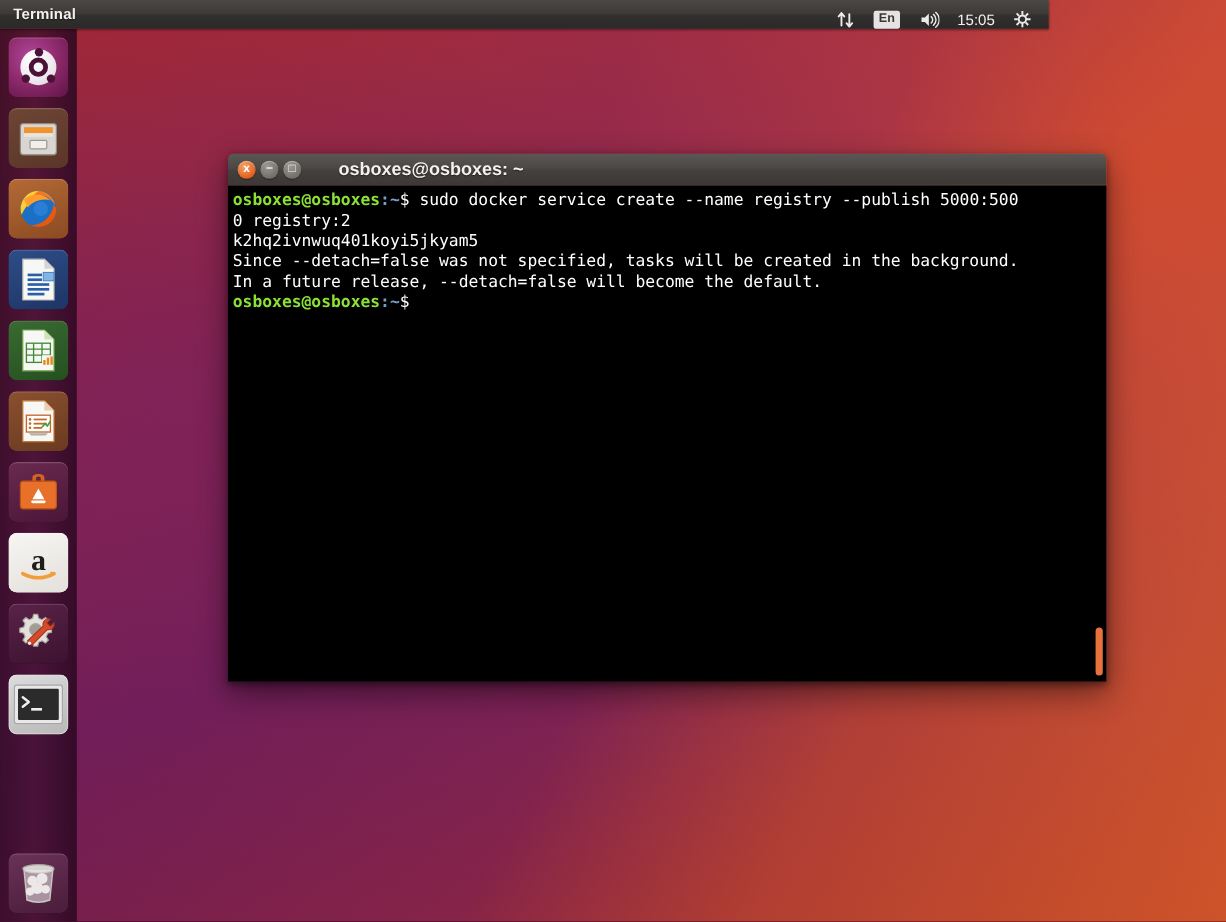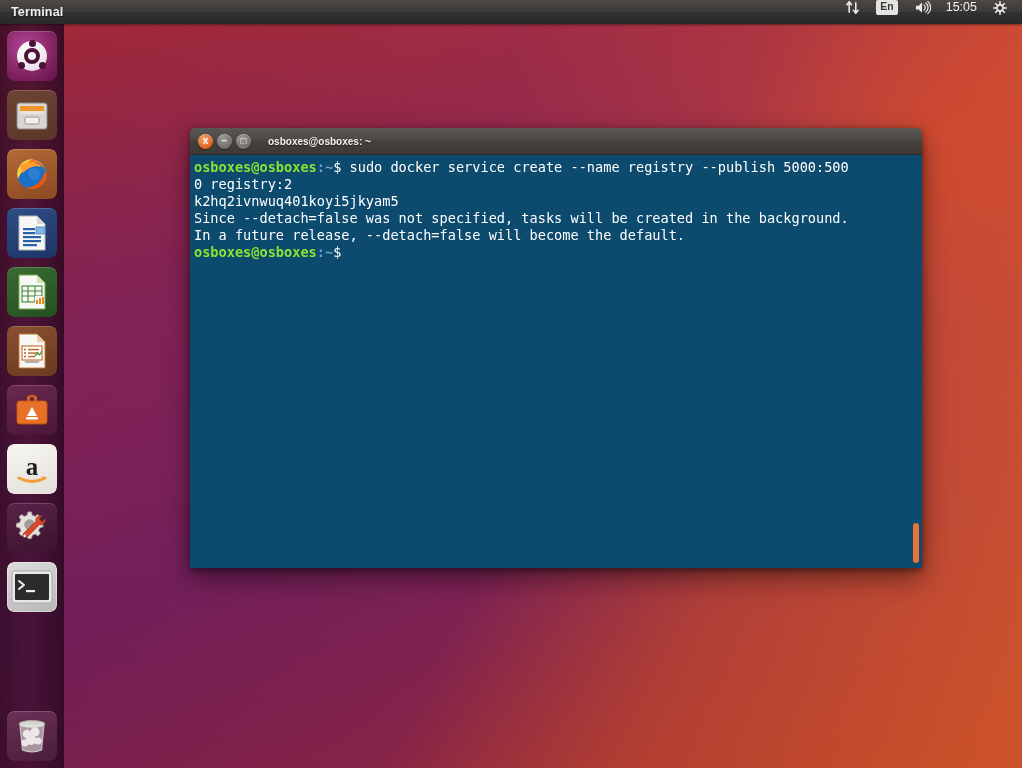--- a/index.html
+++ b/index.html
@@ -32,33 +32,33 @@
   #wallpaper:after{
     content:""; position:absolute; inset:0;
     background:
       radial-gradient(ellipse 70% 60% at 12% 42%, rgba(120,32,94,0.55), rgba(0,0,0,0) 70%),
       radial-gradient(ellipse 60% 70% at 92% 18%, rgba(226,80,32,0.55), rgba(0,0,0,0) 72%),
       linear-gradient(200deg, rgba(255,255,255,0.035) 0%, rgba(0,0,0,0.12) 100%);
   }
 
   
   #panel {
-    position:absolute; top:0; left:0; width:1022px; height:24px;
+    position:absolute; top:0; left:0; width:874px; height:24px;
     background:linear-gradient(180deg,#4b4845 0%,#3c3a38 48%,#333130 52%,#2b2927 100%);
     display:flex; align-items:center; z-index:40;
     box-shadow:0 1px 2px rgba(0,0,0,0.45);
   }
   #panel .app-title{
     color:#f2f1f0; font-size:12.5px; font-weight:bold;
     margin-left:11px; letter-spacing:.15px;
     text-shadow:0 1px 1px rgba(0,0,0,.55);
   }
   #panel .spacer{ flex:1; }
   .indicators{ display:flex; align-items:center; gap:0px; margin-right:6px; height:24px; }
-  .ind{ display:flex; align-items:flex-start; justify-content:center; height:24px;
+  .ind{ display:flex; align-items:flex-end; justify-content:center; height:24px;
         padding:0 8px; color:#e8e6e4; font-size:12.5px; }
   .ind svg{ display:block; }
   .kbd-badge{
     background:#e6e4e2; color:#3b3836; font-size:10.5px; font-weight:bold;
     border-radius:2px; padding:1px 4px 2px; line-height:1.1;
   }
   .clock{ font-size:12.5px; color:#f2f1f0; padding:0 7px; }
 
   
   #launcher{
@@ -115,25 +115,25 @@
   }
   .wbtns{ display:flex; gap:4px; margin-left:8px; }
   .wbtn{ width:15px; height:15px; border-radius:50%; display:flex; align-items:center;
          justify-content:center; font-size:9px; color:#f5f0ea; line-height:1;
          box-shadow:inset 0 1px 0 rgba(255,255,255,.3), 0 1px 1px rgba(0,0,0,.35); }
   .wbtn.close{ background:radial-gradient(circle at 38% 30%,#f4a26b,#e05c1a 75%); color:#fff; }
   .wbtn.min{ background:radial-gradient(circle at 38% 30%,#9c9894,#6e6a66 78%); }
   .wbtn.max{ background:radial-gradient(circle at 38% 30%,#9c9894,#6e6a66 78%); }
   .wbtn .glyph{ font-size:10px; font-weight:bold; }
   #term-title{
-    color:#f4f2f0; font-size:10px; font-weight:bold; margin-left:17px;
+    color:#f4f2f0; font-size:15px; font-weight:bold; margin-left:31px;
     text-shadow:0 1px 1px rgba(0,0,0,.5);
   }
   #term-body{
-    height:413px; background:#0c4a6e; position:relative; overflow:hidden;
+    height:413px; background:#000000; position:relative; overflow:hidden;
     padding:4px 0 0 2px;
   }
   #term-text{
     font-family:"DejaVu Sans Mono", monospace;
     font-size:13.6px; line-height:17px; color:#ffffff;
     white-space:pre; padding-left:2px;
   }
   .t-green{ color:#8ae234; font-weight:bold; }
   .t-blue{ color:#729fcf; font-weight:bold; }
   .t-white{ color:#ffffff; }

